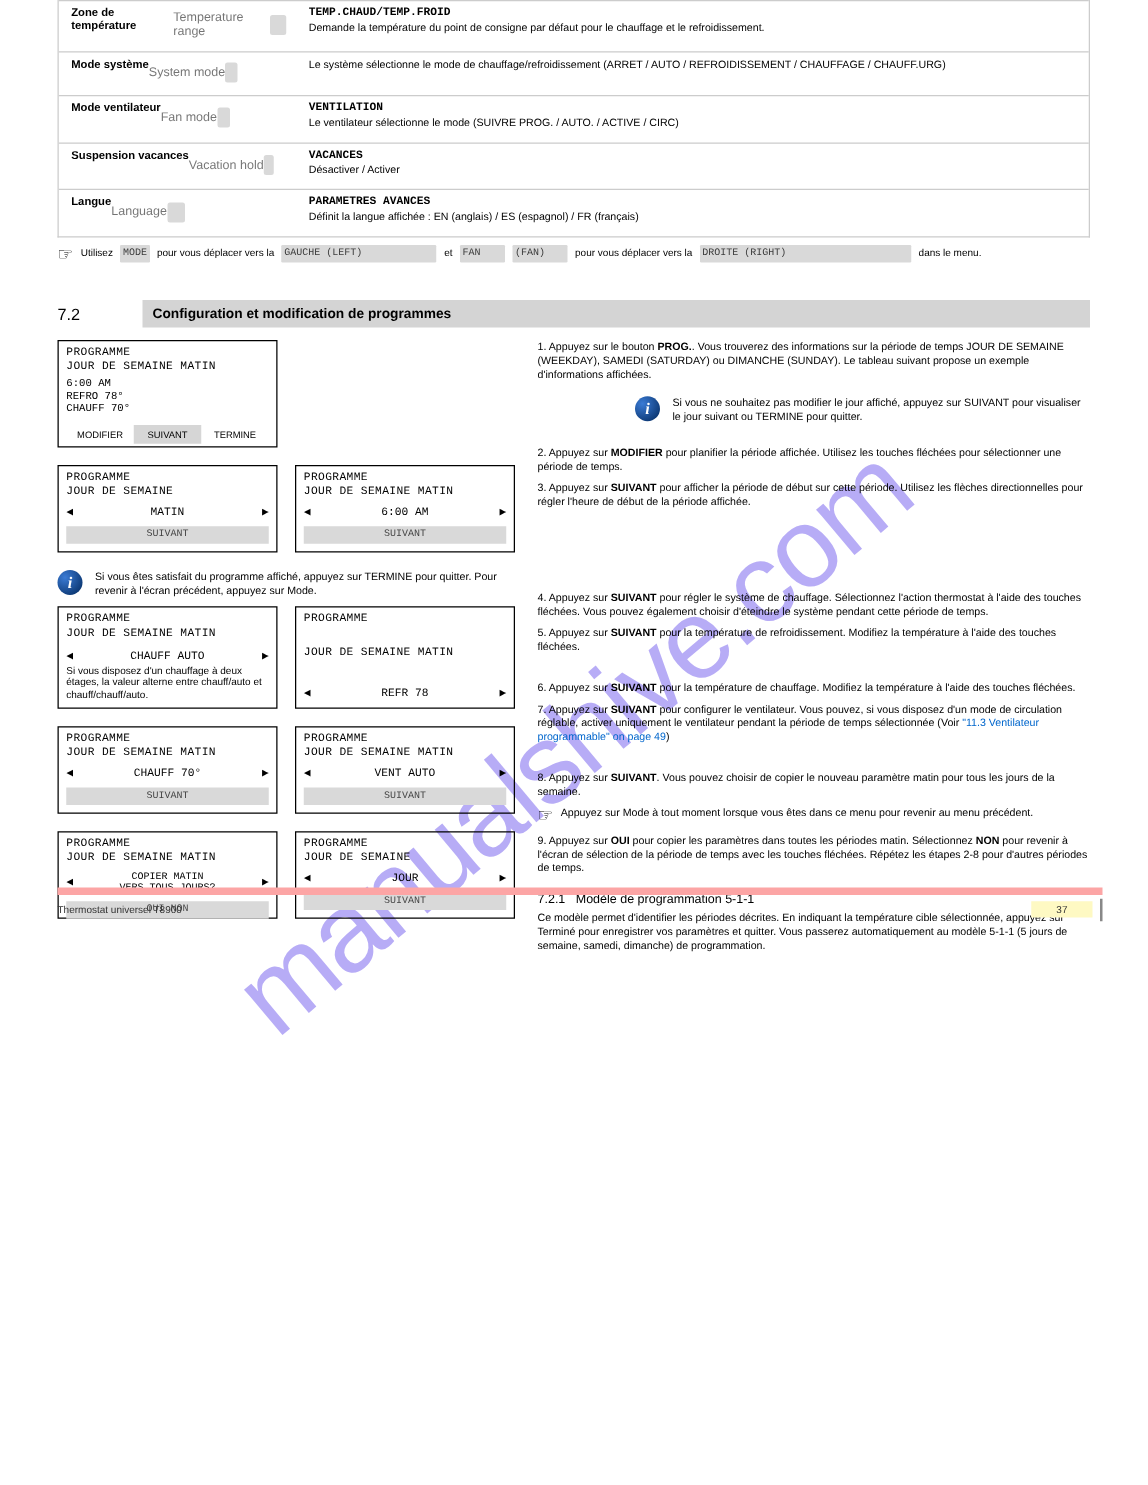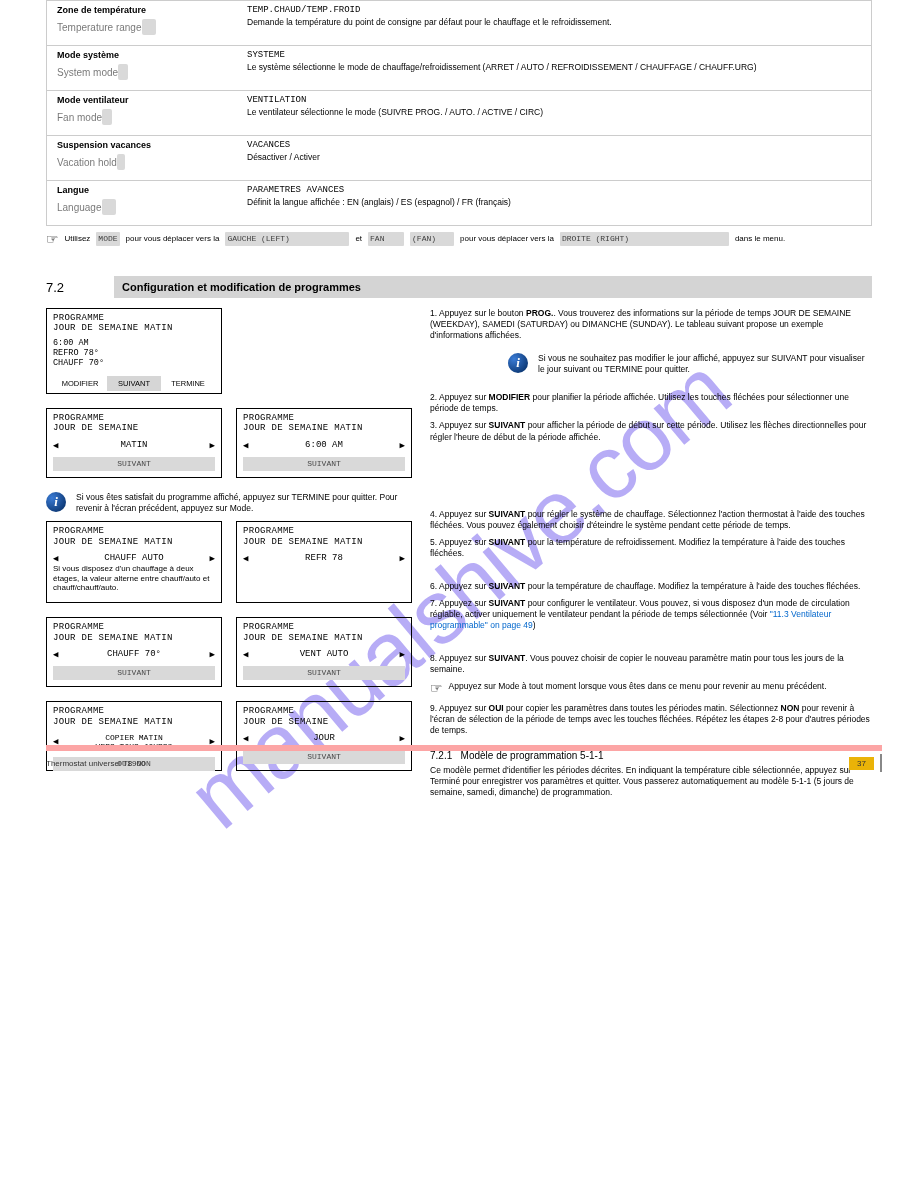--- a/index.html
+++ b/index.html
@@ -4,40 +4,40 @@
 <style>
   * { box-sizing: border-box; margin: 0; padding: 0; }
   body { font-family: Arial, Helvetica, sans-serif; font-size: 9px; color: #000; background: #fff; }
   .page { position: relative; width: 918px; height: 1188px; margin: 0 auto; }
   .watermark { position: absolute; top: 50%; left: 50%; transform: translate(-50%,-50%) rotate(-40deg); font-size: 90px; letter-spacing: -2px; color: rgba(123,104,238,0.55); white-space: nowrap; pointer-events: none; z-index: 1; }
   .content { position: relative; z-index: 2; }
 
   
   .tbl { border: 1px solid #ccc; border-top: none; margin: 0 46px 0 46px; }
   .row { display: flex; border-top: 1px solid #ccc; }
-  .c1 { width: 190px; padding: 4px 8px 10px 10px; display:flex; flex-direction:column; }
+  .c1 { width: 190px; padding: 4px 8px 10px 10px; display:flex; flex-direction:row; }
   .c2 { flex: 1; padding: 4px 10px 10px 10px; }
-  .c2 .blk { font-family: "Courier New", monospace; font-size: 9px; line-height: 1.3; }
+  .c2 .blk { font-family: "Courier New", monospace; font-size: 9px; line-height: 1.3; font-weight: bold; }
   .c2 .sub { font-size: 8.5px; line-height: 1.3; color: #000; }
   .c1 .ttl { font-weight: bold; font-size: 9px; }
   .c1 .barwrap { display:flex; align-items:center; gap:0; margin-top:4px; }
   .c1 .dim { font-size: 10px; color: rgba(0,0,0,0.55); }
   .pill { display:inline-block; height:16px; background:#d9d9d9; border-radius:2px; font-family:"Courier New",monospace; font-size:8px; line-height:16px; text-align:center; color: rgba(0,0,0,0); }
 
   
   .noteline { display:flex; align-items:center; gap:6px; margin: 6px 46px 0 46px; font-size: 8px; line-height: 1.2; }
   .hand { font-size: 14px; line-height: 1; }
   .noteline .chip { display:inline-block; background:#d9d9d9; height:14px; border-radius:1px; padding:0 2px; font-family:"Courier New",monospace; font-size:8px; line-height:14px; color: rgba(0,0,0,0.75); }
 
   
   .sec { display:flex; align-items:stretch; margin: 30px 46px 10px 46px; }
   .secnum { width: 68px; font-weight: normal; font-size: 13px; padding-top: 4px; }
   .secbar { flex:1; background:#d4d4d4; height:22px; line-height:22px; padding-left:8px; font-weight:bold; font-size:11px; }
   .pair { display:flex; gap:14px; }
-  .card { border:1px solid #000; width:176px; padding:4px 6px 6px 6px; display:flex; flex-direction:column; justify-content:flex-start; position:relative; }
+  .card { border:1px solid #000; width:176px; padding:4px 6px 6px 6px; display:flex; flex-direction:column; justify-content:space-between; position:relative; }
   .cardB { height: 86px; }
   .cardA { height: 70px; }
   .cardC { height: 82px; }
   .card .l1 { font-family:"Courier New",monospace; font-size:9px; letter-spacing:.3px; line-height:1.15; }
   .card .l2 { font-family:"Courier New",monospace; font-size:9px; letter-spacing:.3px; line-height:1.15; }
   .card .mid { margin-top:6px; display:flex; align-items:center; justify-content:space-between; font-family:"Courier New",monospace; font-size:9px; }
   .card .val  { flex:1; text-align:center; }
   .card .foot { margin-top:6px; background:#d9d9d9; height:14px; font-family:"Courier New",monospace; font-size:8px; line-height:14px; text-align:center; color: rgba(0,0,0,0.7); }
   .card .note8 { font-size: 8px; font-family: Arial, Helvetica, sans-serif; line-height:1.2; }
   .card .tab3 { margin-top:8px; display:flex; font-size:7.5px; font-family:Arial; }
@@ -45,21 +45,21 @@
   .card .tab3 .on { background:#d6d6d6; }
   .tri { font-size: 9px; }
 
   .rownote { display:flex; gap:10px; align-items:flex-start; }
   .info-icon { width:20px; height:20px; border-radius:50%; background: radial-gradient(circle at 30% 30%, #3a7bd5, #00265a); color:#fff; font-style:italic; font-family: Georgia, serif; font-weight:bold; font-size:13px; display:flex; align-items:center; justify-content:center; flex:none; }
   .rownote .txt { font-size: 8.5px; line-height:1.25; }
   .steptxt { font-size: 8.5px; line-height:1.3; }
   .steptxt b { font-weight: bold; }
 
   .footer { position:absolute; bottom:26px; left:46px; right:36px; border-top:6px solid #fca5a5; padding-top:3px; display:flex; justify-content:space-between; align-items:center; font-size:8px; color:#333;}
-  .footer .pg { background:#eab308; padding:2px 8px; font-size:8px; color:#333;text-align:center; }
+  .footer .pg { background:#fef9c3; padding:2px 20px; font-size:8px; color:#333;text-align:center; }
   .footer .bar { width:2px; height:18px; background:#888; margin-left:6px; }
 </style>
 </head>
 <body>
 
 <div class="page">
   <div class="watermark">manualshive.com</div>
 
   <div class="content">
 
@@ -79,21 +79,20 @@
       </div>
       <div class="row">
         <div class="c1">
           <div class="ttl">Mode système</div>
           <div class="barwrap">
               <span class="dim">System mode</span>
               <span class="pill" style="width:10px">x</span>
             </div>
         </div>
         <div class="c2">
-          <div class="blk">SYSTEME</div>
           <div class="sub">Le système sélectionne le mode de chauffage/refroidissement (ARRET / AUTO / REFROIDISSEMENT / CHAUFFAGE / CHAUFF.URG)</div>
         </div>
       </div>
       <div class="row">
         <div class="c1">
           <div class="ttl">Mode ventilateur</div>
           <div class="barwrap">
               <span class="dim">Fan mode</span>
               <span class="pill" style="width:10px">x</span>
             </div>

